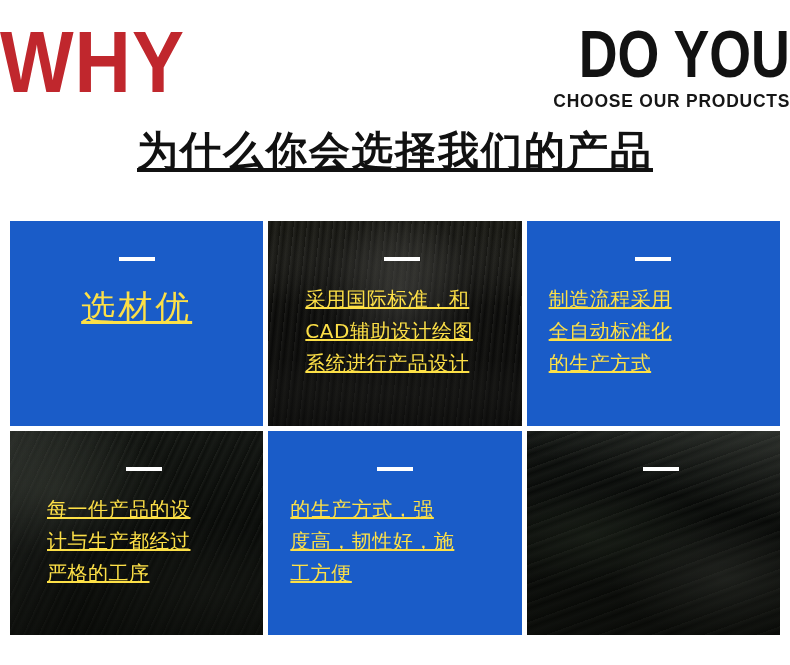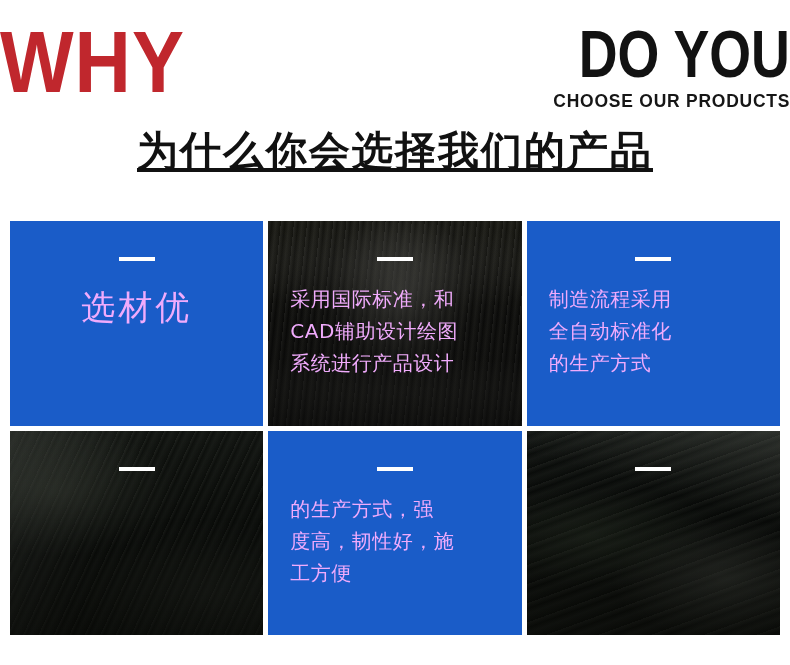--- a/index.html
+++ b/index.html
@@ -125,20 +125,21 @@
     padding-top: 36px;
   }
 
   .cell.blue {
     background: #1a5cc8;
   }
 
   
   .cell.photo {
     background-color: #0d0d0c;
+    padding-left: 15px;
   }
 
   .cell .photo-layer {
     position: absolute;
     inset: 0;
     z-index: 0;
   }
 
   
   .photo-wire {
@@ -179,31 +180,32 @@
     width: 36px;
     height: 4px;
     background: #ffffff;
     margin-bottom: 22px;
     flex: none;
   }
 
   .cell-text {
     position: relative;
     z-index: 1;
-    color: #f0abfc;
+    color: #fde047;
     font-family: "DejaVu Sans", "Liberation Sans", sans-serif;
     font-size: 20px;
     line-height: 32px;
     font-weight: 400;
     text-align: left;
     letter-spacing: 0.5px;
     white-space: pre-line;
     padding: 0 22px;
     width: 100%;
     box-sizing: border-box;
+    text-decoration: underline;
   }
 
   .cell-text.big {
     font-size: 34px;
     line-height: 44px;
     text-align: center;
     letter-spacing: 3px;
     padding-top: 2px;
   }
 </style>
@@ -244,20 +246,23 @@
     <div class="cell blue">
       <div class="dash"></div>
       <div class="cell-text">制造流程采用
 全自动标准化
 的生产方式</div>
     </div>
 
     <div class="cell photo">
       <div class="photo-layer photo-fence"></div>
       <div class="dash"></div>
+      <div class="cell-text">每一件产品的设
+计与生产都经过
+严格的工序</div>
     </div>
 
     <div class="cell blue">
       <div class="dash"></div>
       <div class="cell-text">的生产方式，强
 度高，韧性好，施
 工方便</div>
     </div>
 
     <div class="cell photo">

